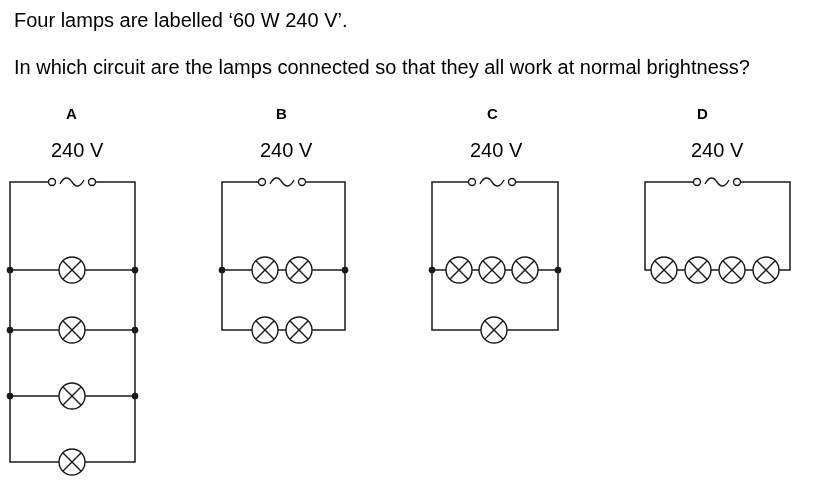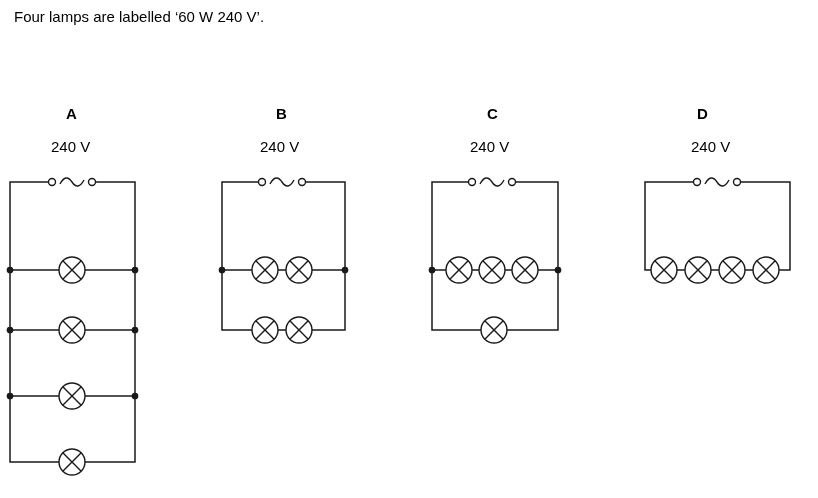--- a/index.html
+++ b/index.html
@@ -7,21 +7,21 @@
     position: relative;
     width: 818px;
     height: 498px;
     background: #ffffff;
     font-family: "Liberation Sans", sans-serif;
     color: #000000;
     overflow: hidden;
   }
   .txt {
     position: absolute;
-    font-size: 15px;
+    font-size: 20px;
     line-height: 1.2;
     white-space: nowrap;
   }
   .opt-letter {
     position: absolute;
     font-size: 15px;
     font-weight: bold;
     white-space: nowrap;
   }
   svg.circuits {
@@ -29,20 +29,21 @@
     left: 0;
     top: 0;
   }
 </style>
 </head>
 <body>
 
 <div class="page">
 
   <div class="txt" style="left:14px; top:8px;">Four lamps are labelled ‘60 W 240 V’.</div>
+  <div class="txt" style="left:14px; top:55px;">In which circuit are the lamps connected so that they all work at normal brightness?</div>
 
   <div class="opt-letter" style="left:66px;  top:105px;">A</div>
   <div class="opt-letter" style="left:276px; top:105px;">B</div>
   <div class="opt-letter" style="left:487px; top:105px;">C</div>
   <div class="opt-letter" style="left:697px; top:105px;">D</div>
 
   <div class="txt" style="left:51px;  top:138px;">240 V</div>
   <div class="txt" style="left:260px; top:138px;">240 V</div>
   <div class="txt" style="left:470px; top:138px;">240 V</div>
   <div class="txt" style="left:691px; top:138px;">240 V</div>

